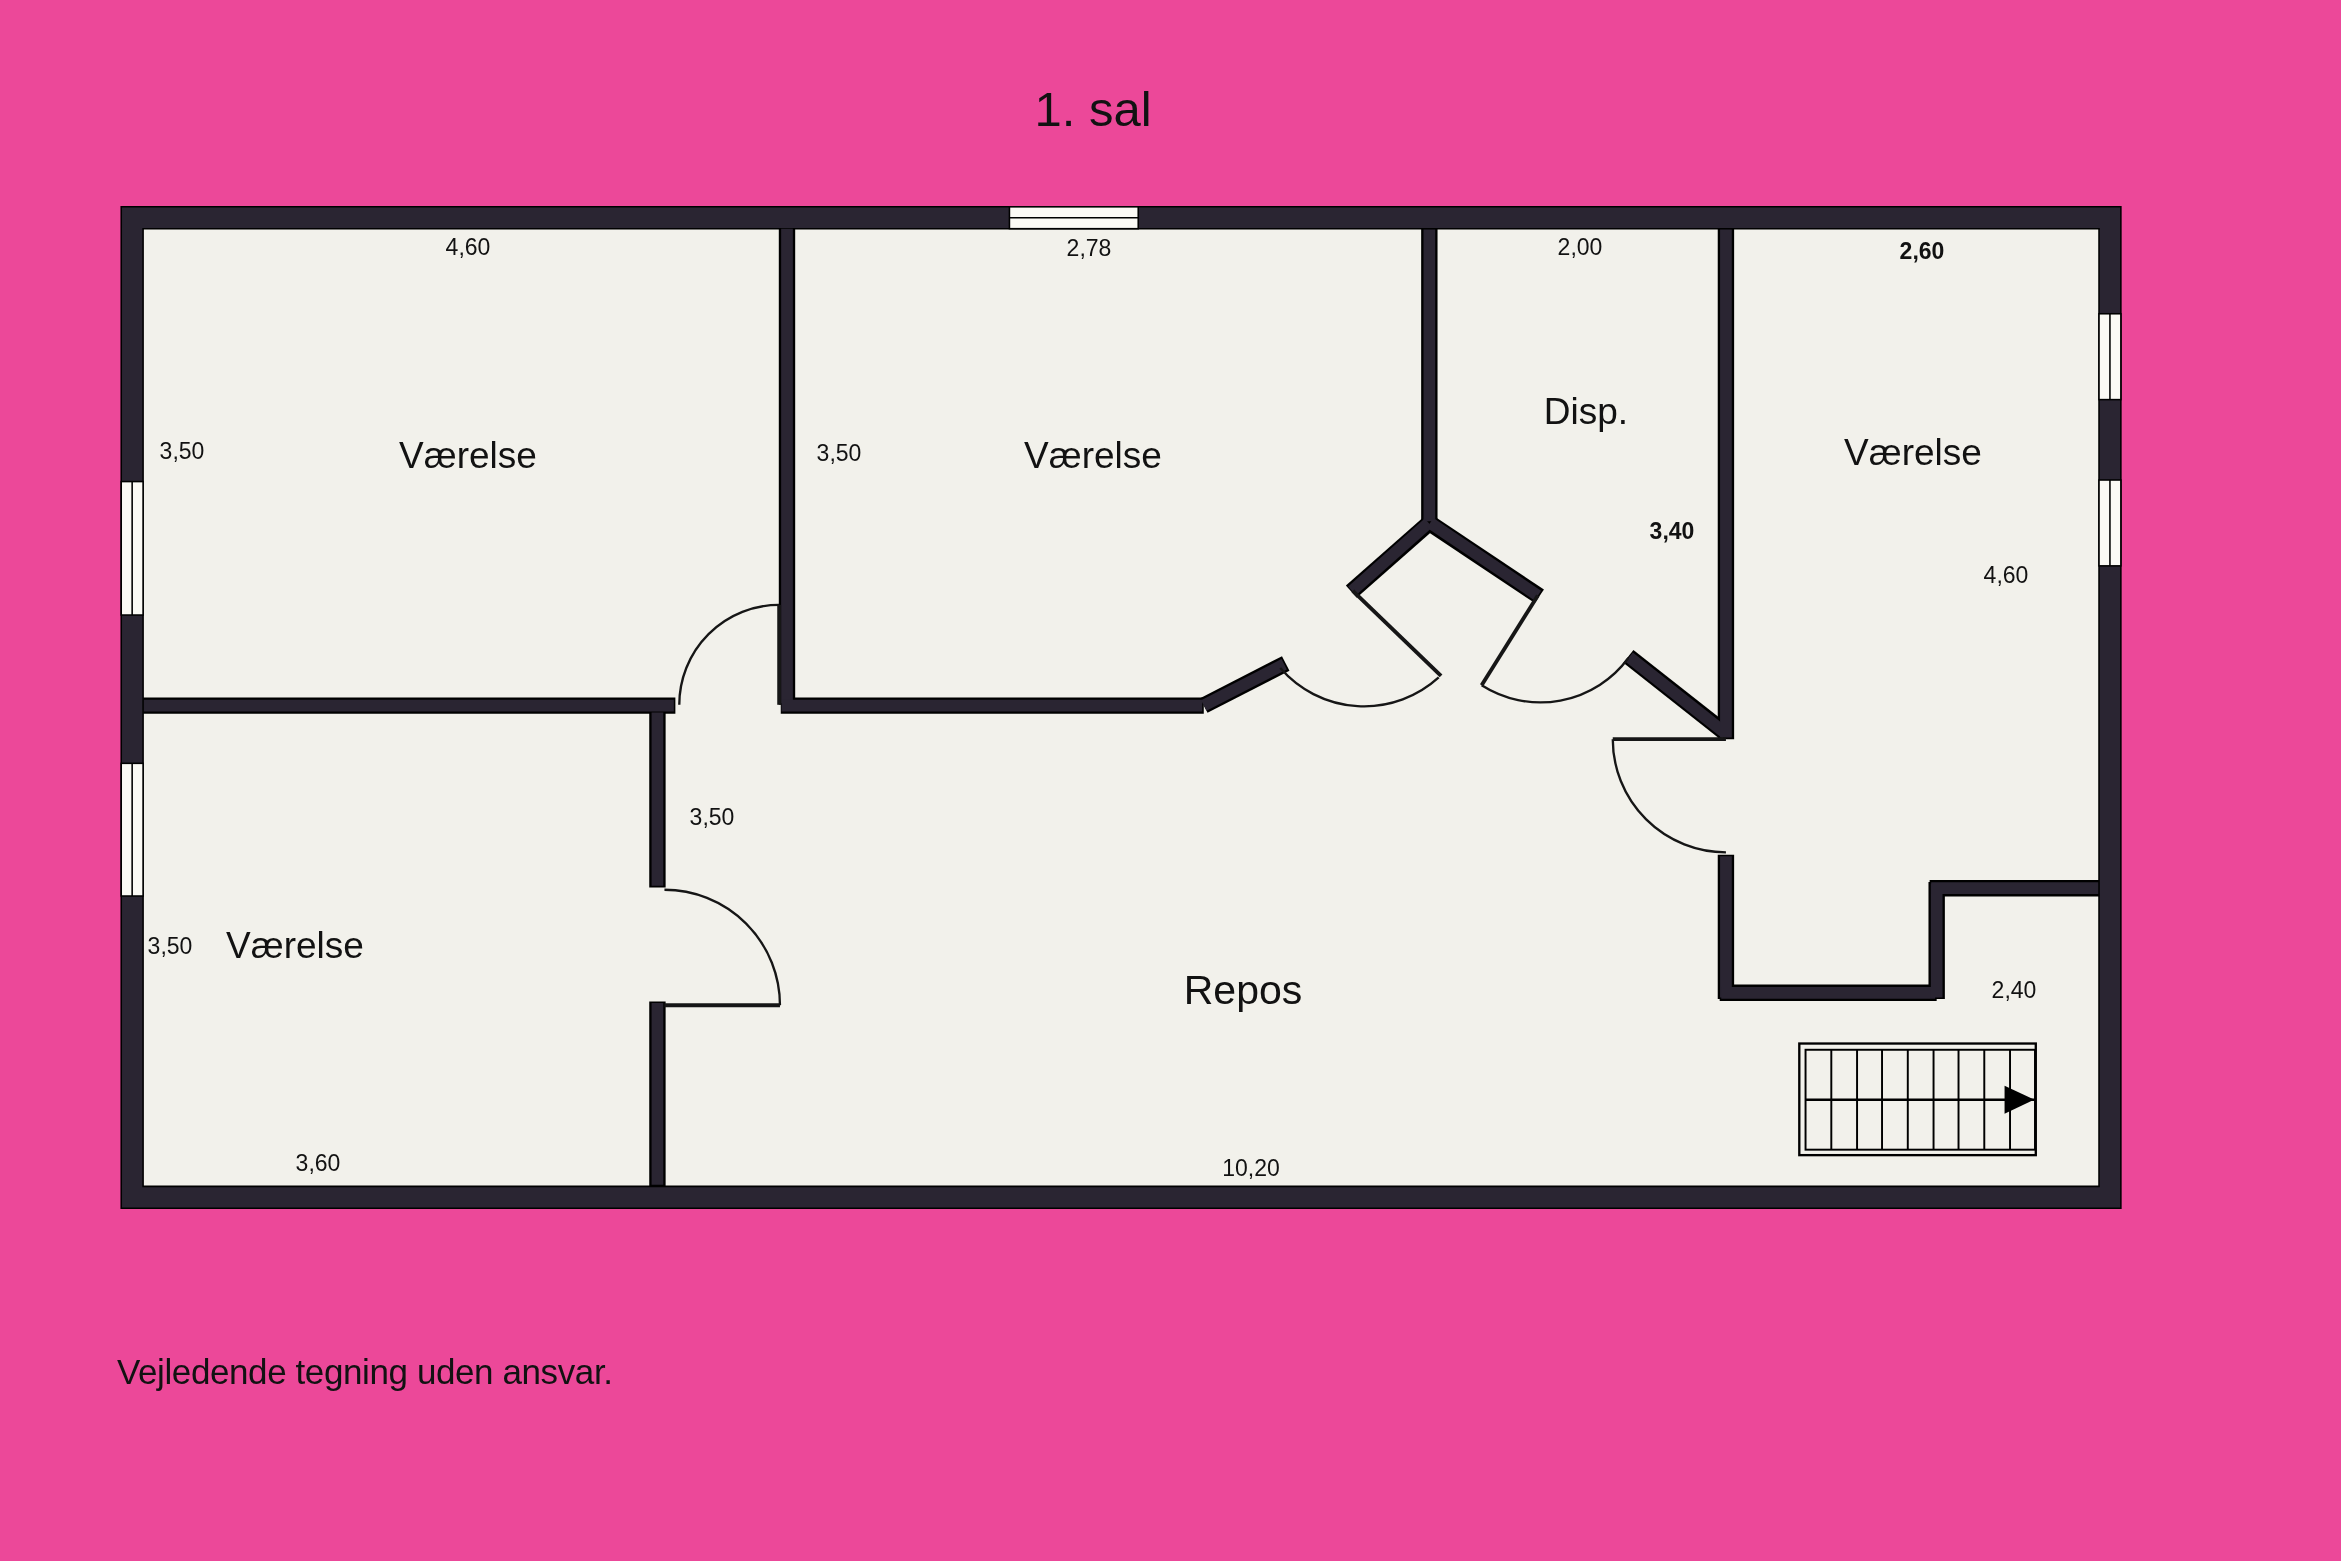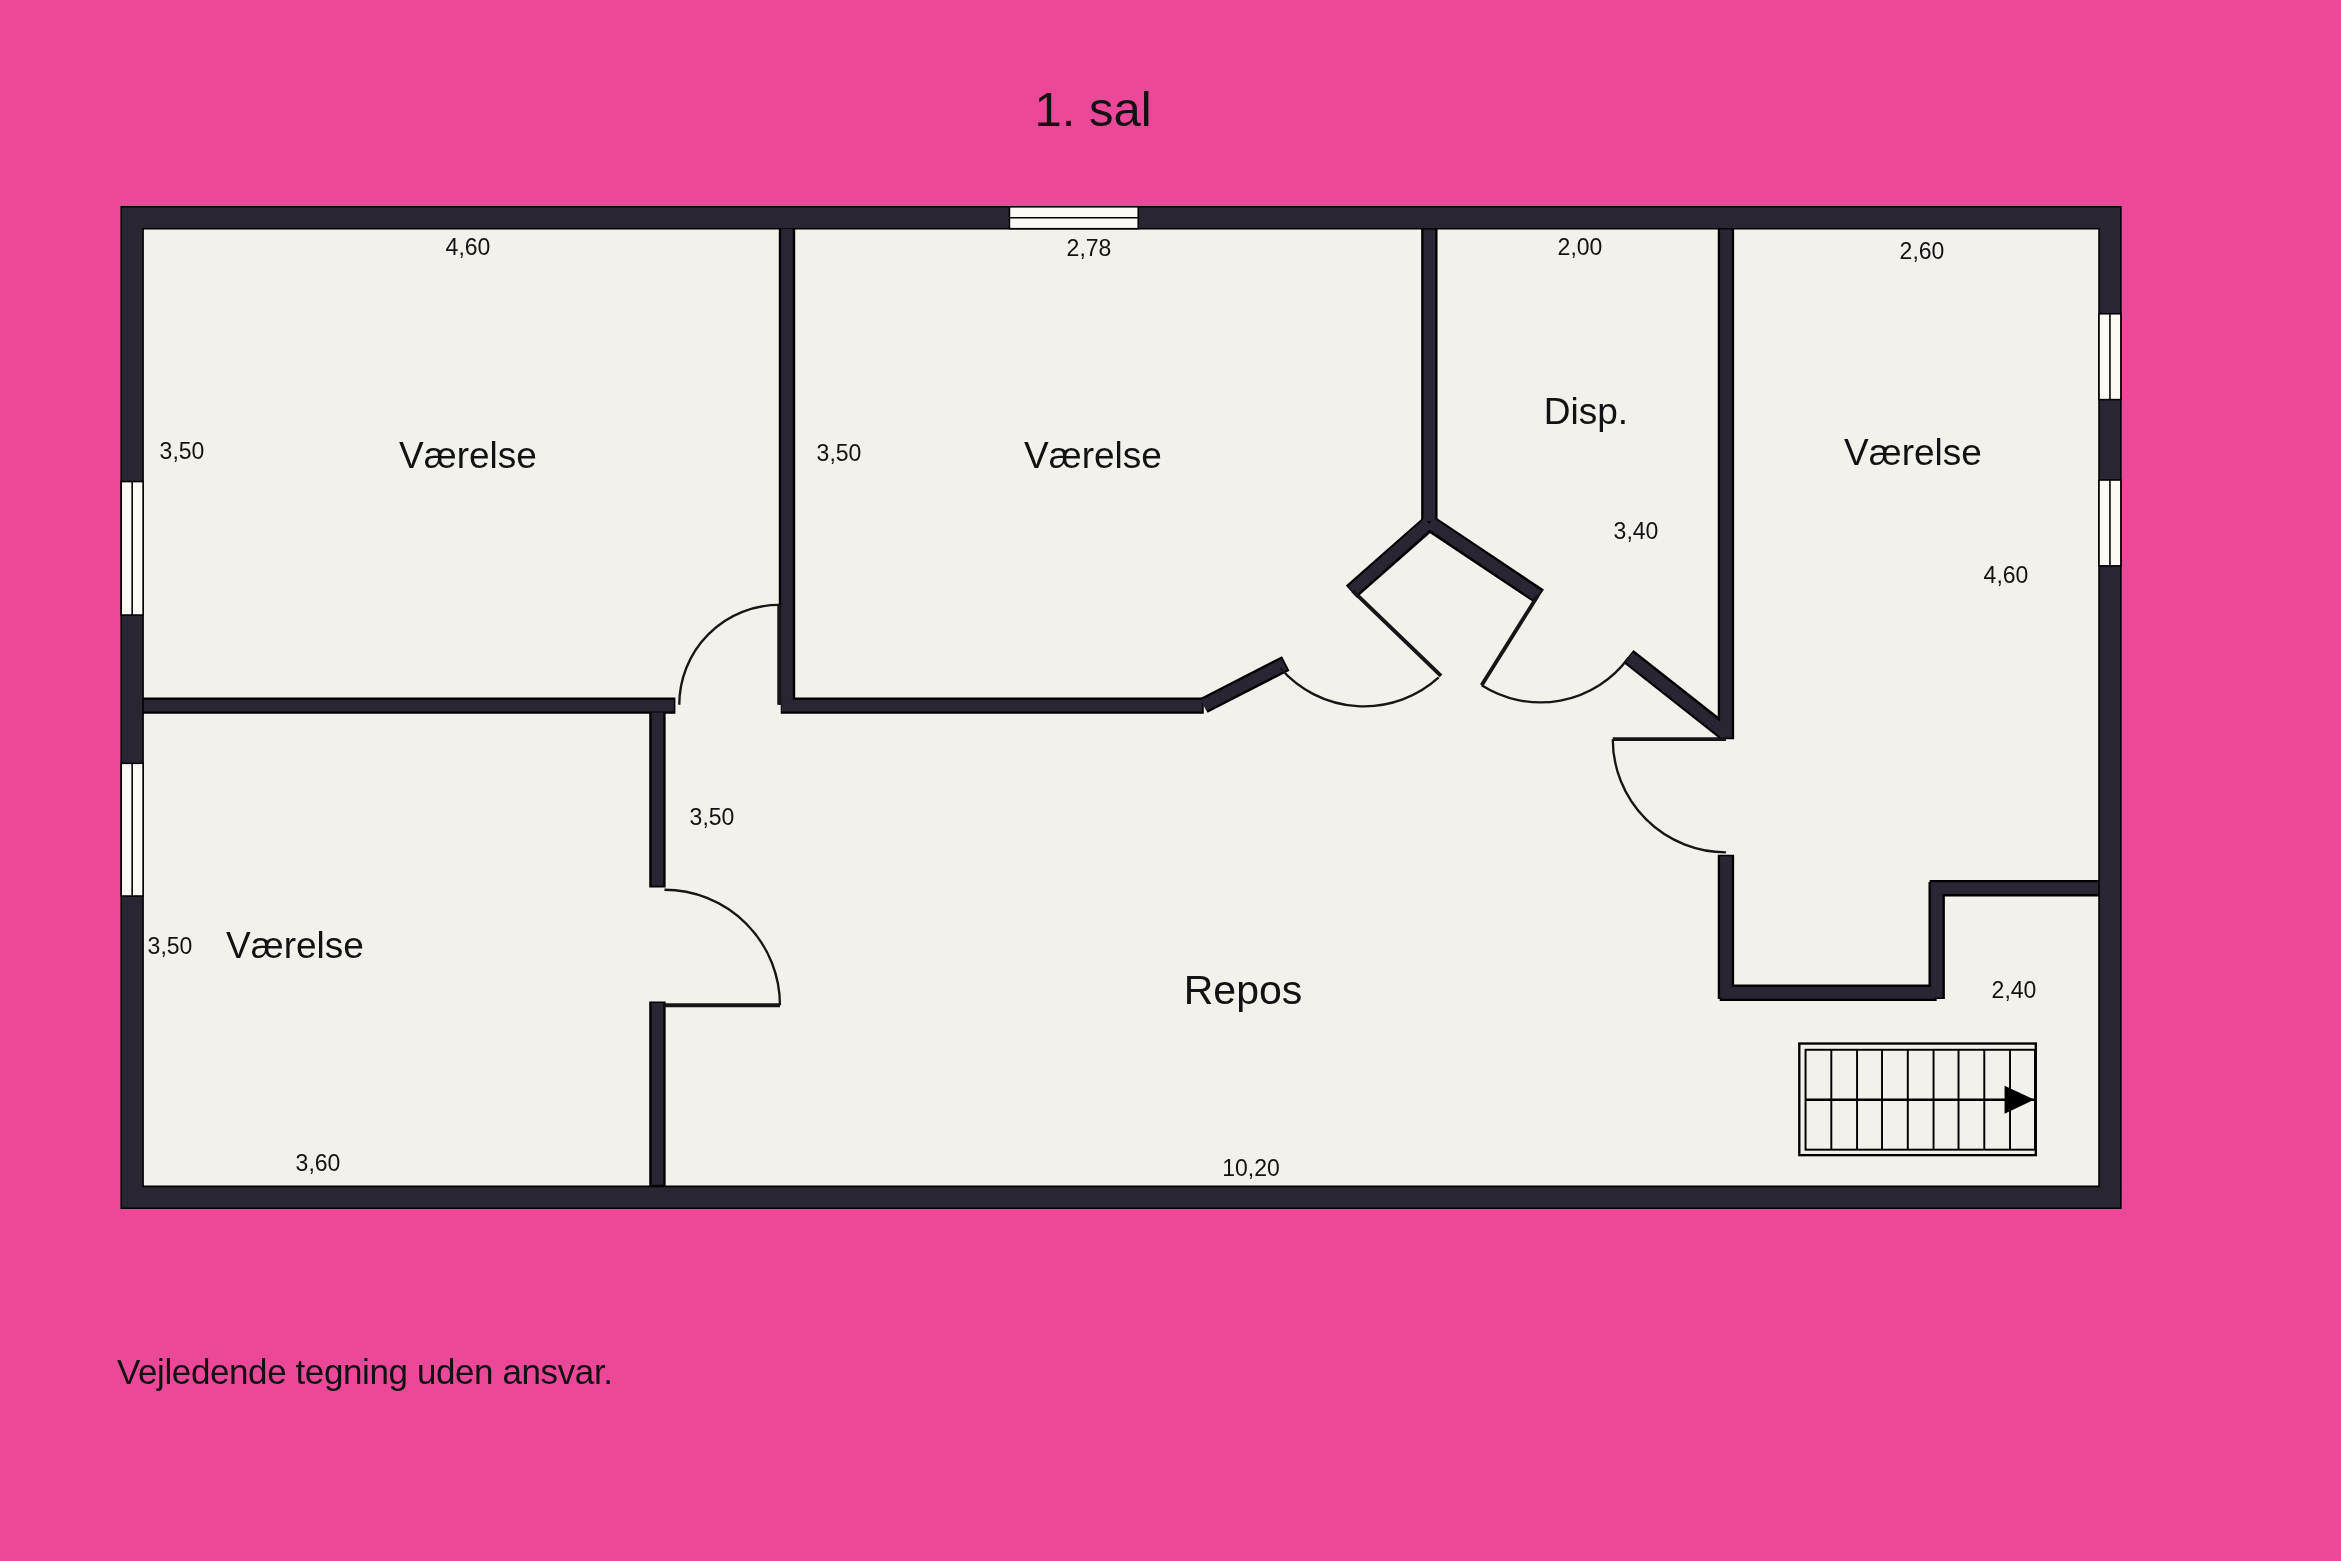--- a/index.html
+++ b/index.html
@@ -150,23 +150,23 @@
   <div class="lbl dim" style="left:468px;top:247px;">4,60</div>
   <div class="lbl dim" style="left:182px;top:451px;">3,50</div>
   <div class="lbl room" style="left:468px;top:456px;">Værelse</div>
 
   <div class="lbl dim" style="left:1089px;top:248px;">2,78</div>
   <div class="lbl dim" style="left:839px;top:453px;">3,50</div>
   <div class="lbl room" style="left:1093px;top:456px;">Værelse</div>
 
   <div class="lbl dim" style="left:1580px;top:247px;">2,00</div>
   <div class="lbl room" style="left:1586px;top:412px;">Disp.</div>
-  <div class="lbl dim" style="left:1636px;top:531px;">3,40</div>
+  <div class="lbl dim" style="left:1672px;top:531px;font-weight:bold;">3,40</div>
 
-  <div class="lbl dim" style="left:1922px;top:251px;">2,60</div>
+  <div class="lbl dim" style="left:1922px;top:251px;font-weight:bold;">2,60</div>
   <div class="lbl room" style="left:1913px;top:453px;">Værelse</div>
   <div class="lbl dim" style="left:2006px;top:575px;">4,60</div>
 
   <div class="lbl dim" style="left:712px;top:817px;">3,50</div>
   <div class="lbl dim" style="left:170px;top:946px;">3,50</div>
   <div class="lbl room" style="left:295px;top:946px;">Værelse</div>
   <div class="lbl dim" style="left:318px;top:1163px;">3,60</div>
 
   <div class="lbl hall" style="left:1243px;top:990px;">Repos</div>
   <div class="lbl dim" style="left:1251px;top:1168px;text-align:center;">10,20</div>

